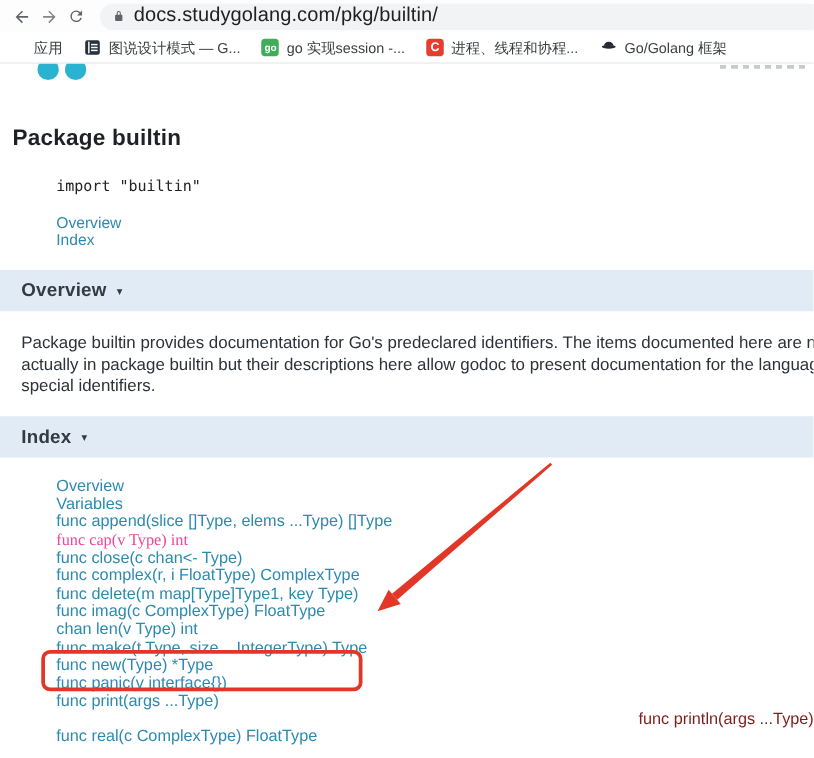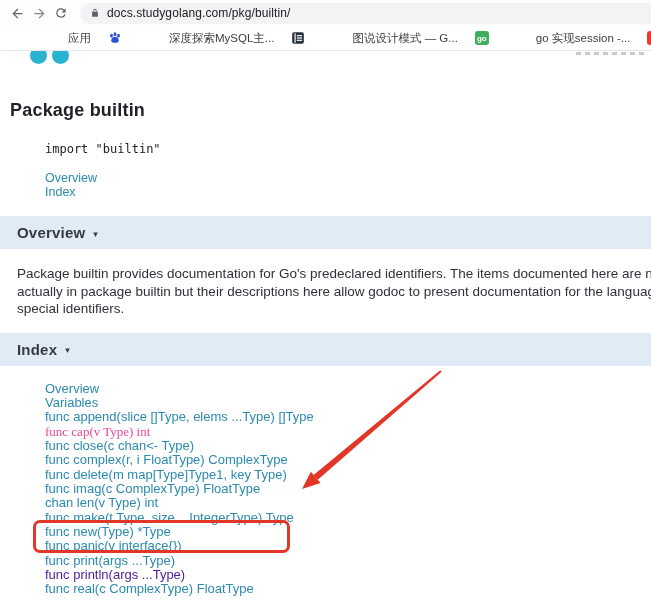--- a/index.html
+++ b/index.html
@@ -4,26 +4,26 @@
 <style>
   * { box-sizing: border-box; margin: 0; padding: 0; }
   html,body { width:651px; height:606px; overflow:hidden; background:#fff;
     font-family:"Liberation Sans","DejaVu Sans",sans-serif; }
 
   
   .toolbar { height:26px; background:#fdfdfd; display:flex; align-items:center; padding-left:6px; }
   .navbtn { width:22px; height:22px; display:flex; align-items:center; justify-content:center; cursor:pointer; flex:0 0 auto; }
   .urlbar { flex:1; height:21px; margin-left:8px; margin-right:-8px; background:#f1f3f4;
     border-radius:11px; display:flex; align-items:center; padding-left:10px; }
-  .url { font-size:12px; color:#202124; margin-left:7px; letter-spacing:.1px; }
+  .url { font-size:16px; color:#202124; margin-left:7px; letter-spacing:.1px; }
 
   
   .bookmarks { height:25px; background:#fff; border-bottom:1px solid #e4e6e8;
     display:flex; align-items:center; padding:0 8px; }
-  .bm { display:flex; align-items:center; margin-right:17px; cursor:pointer; flex:0 0 auto;gap:41px; }
+  .bm { display:flex; align-items:center; margin-right:17px; cursor:pointer; flex:0 0 auto; }
   .bml { font-size:11.5px; color:#3c4043; margin-left:6px; white-space:nowrap; }
   .bmi { width:14px; height:14px; display:flex; align-items:center; justify-content:center; flex:0 0 auto; }
   .grid9 { width:13px; height:13px; display:grid; grid-template-columns:repeat(3,1fr); gap:1.5px; }
   .grid9 i { border-radius:1px; }
   .sq { width:14px; height:14px; border-radius:3px; color:#fff; font-size:8px; font-weight:bold;
     display:flex; align-items:center; justify-content:center; }
   .sq-go { background:#3fae5a; }
   .sq-csdn { background:#e53e30; font-size:10px; }
 
   
@@ -92,31 +92,20 @@
         <i style="background:#34a853"></i>
         <i style="background:#4285f4"></i>
       <i style="background:#34a853"></i>
         <i style="background:#4285f4"></i>
         <i style="background:#ea4335"></i>
     </span>
     <span class="bml">应用</span>
   </div>
   <div class="bm">
     <span class="bmi">
-      <svg width="14" height="14" viewBox="0 0 24 24" fill="#2c52d9">
-        <ellipse cx="6" cy="8" rx="2.4" ry="3.2"></ellipse>
-          <ellipse cx="12" cy="5.5" rx="2.4" ry="3.2"></ellipse>
-        <ellipse cx="18" cy="8" rx="2.4" ry="3.2"></ellipse>
-        <path d="M12 10c-3.6 0-6.5 3-6.5 6 0 2.4 1.6 4 4 4h5c2.4 0 4-1.6 4-4 0-3-2.9-6-6.5-6z"></path>
-      </svg>
-    </span>
-    <span class="bml">深度探索MySQL主...</span>
-  </div>
-  <div class="bm">
-    <span class="bmi">
       <svg width="14" height="14" viewBox="0 0 24 24">
         <rect x="2" y="2" width="20" height="20" rx="3" fill="#27323f"></rect>
         <rect x="6" y="4" width="2" height="16" fill="#fff"></rect>
         <rect x="10" y="7" width="9" height="2" fill="#fff"></rect>
         <rect x="10" y="11" width="9" height="2" fill="#fff"></rect>
         <rect x="10" y="15" width="9" height="2" fill="#fff"></rect>
       </svg>
     </span>
     <span class="bml">图说设计模式 — G...</span>
   </div>
@@ -181,21 +170,21 @@
     <a style="color: #ec4899; font-family: Liberation Serif, serif;">func cap(v Type) int</a>
     <a style="color: rgb(44, 138, 176);">func close(c chan&lt;- Type)</a>
     <a style="color: rgb(44, 138, 176);">func complex(r, i FloatType) ComplexType</a>
     <a style="color: rgb(44, 138, 176);">func delete(m map[Type]Type1, key Type)</a>
     <a style="color: rgb(44, 138, 176);">func imag(c ComplexType) FloatType</a>
     <a style="color: rgb(44, 138, 176);">chan len(v Type) int</a>
     <a style="color: rgb(44, 138, 176);">func make(t Type, size ...IntegerType) Type</a>
     <a style="color: rgb(44, 138, 176);">func new(Type) *Type</a>
     <a style="color: rgb(44, 138, 176);">func panic(v interface{})</a>
     <a style="color: rgb(44, 138, 176);">func print(args ...Type)</a>
-    <a style="color: #4c1d95;">func println(args ...Type)</a>
+    <a style="color: #7f1d1d; text-align: right;">func println(args ...Type)</a>
     <a style="color: rgb(44, 138, 176);">func real(c ComplexType) FloatType</a>
   </div>
 
   <div class="redbox" style="border-color: rgb(226, 54, 39);"></div>
 
   <svg class="arrow-svg" width="651" height="555" viewBox="0 0 651 555">
     <polygon points="440.3,319.2 313.6,424.0 317.8,428.8 441.7,320.8" fill="#e23627"></polygon>
     <polygon points="302,438 310.9,420.7 320.6,432.1" fill="#e23627"></polygon>
   </svg>
 

